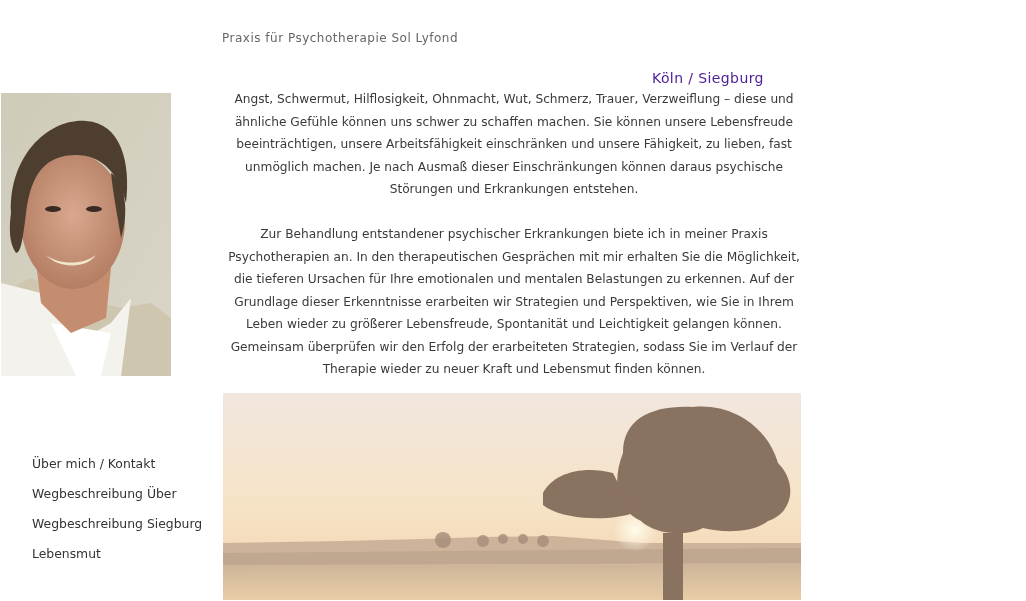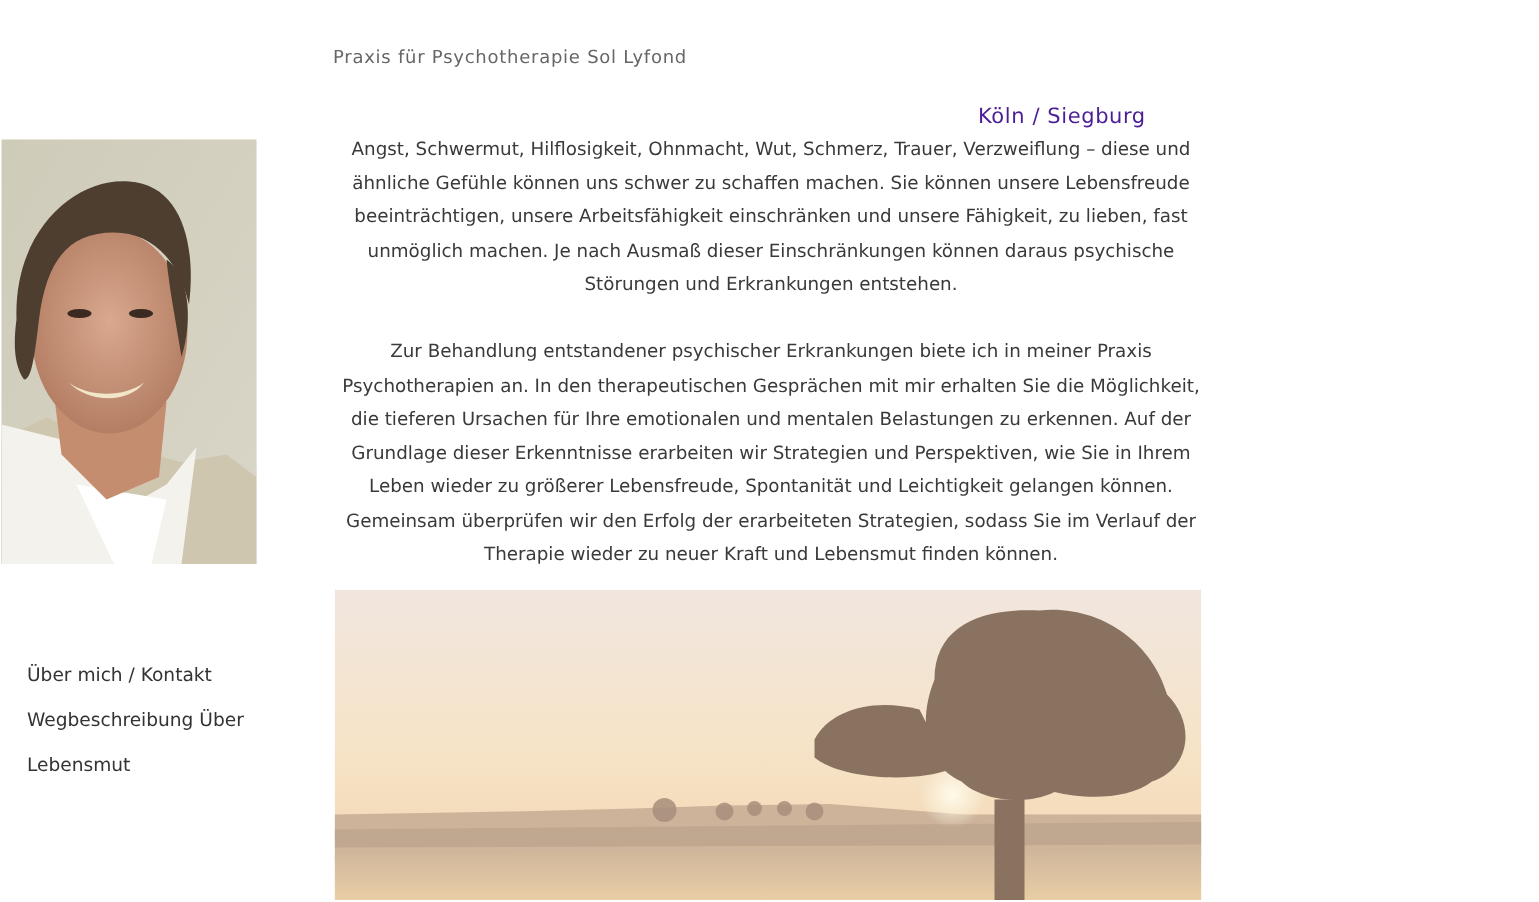--- a/index.html
+++ b/index.html
@@ -54,21 +54,21 @@
       text-align: center;
     }
     .content p {
       margin: 0 0 22.5px 0;
     }
     .nav {
       position: absolute;
       left: 18px;
       top: 442px;
       list-style: none;
-      margin: 0;
+      margin: 14px;
       padding: 0;
     }
     .nav li {
       height: 30px;
       font-size: 12.4px;
       color: #333333;
       white-space: nowrap;
     }
     .nav a {
       color: inherit;
@@ -124,20 +124,21 @@
 </div>
 
 <div class="content">
   <p>Angst, Schwermut, Hilflosigkeit, Ohnmacht, Wut, Schmerz, Trauer, Verzweiflung – diese und ähnliche Gefühle können uns schwer zu schaffen machen. Sie können unsere Lebensfreude beeinträchtigen, unsere Arbeitsfähigkeit einschränken und unsere Fähigkeit, zu lieben, fast unmöglich machen. Je nach Ausmaß dieser Einschränkungen können daraus psychische Störungen und Erkrankungen entstehen.</p>
   <p>Zur Behandlung entstandener psychischer Erkrankungen biete ich in meiner Praxis Psychotherapien an. In den therapeutischen Gesprächen mit mir erhalten Sie die Möglichkeit, die tieferen Ursachen für Ihre emotionalen und mentalen Belastungen zu erkennen. Auf der Grundlage dieser Erkenntnisse erarbeiten wir Strategien und Perspektiven, wie Sie in Ihrem Leben wieder zu größerer Lebensfreude, Spontanität und Leichtigkeit gelangen können. Gemeinsam überprüfen wir den Erfolg der erarbeiteten Strategien, sodass Sie im Verlauf der Therapie wieder zu neuer Kraft und Lebensmut finden können.</p>
 </div>
 
 <ul class="nav">
   <li><a href="#">Über mich / Kontakt</a></li>
   <li><a href="#">Wegbeschreibung Über</a></li>
+  <li><a href="#">Wegbeschreibung Siegburg</a></li>
   <li><a href="#">Lebensmut</a></li>
 </ul>
 
 <div class="landscape" title="Sunrise over a field with a large solitary tree">
   <svg width="578" height="207" viewBox="0 0 578 207">
     <defs>
       <linearGradient id="sky" x1="0" y1="0" x2="0" y2="1">
         <stop offset="0" stop-color="#f1e6df"></stop>
         <stop offset="0.5" stop-color="#f6e4c8"></stop>
         <stop offset="1" stop-color="#f2d3ad"></stop>

